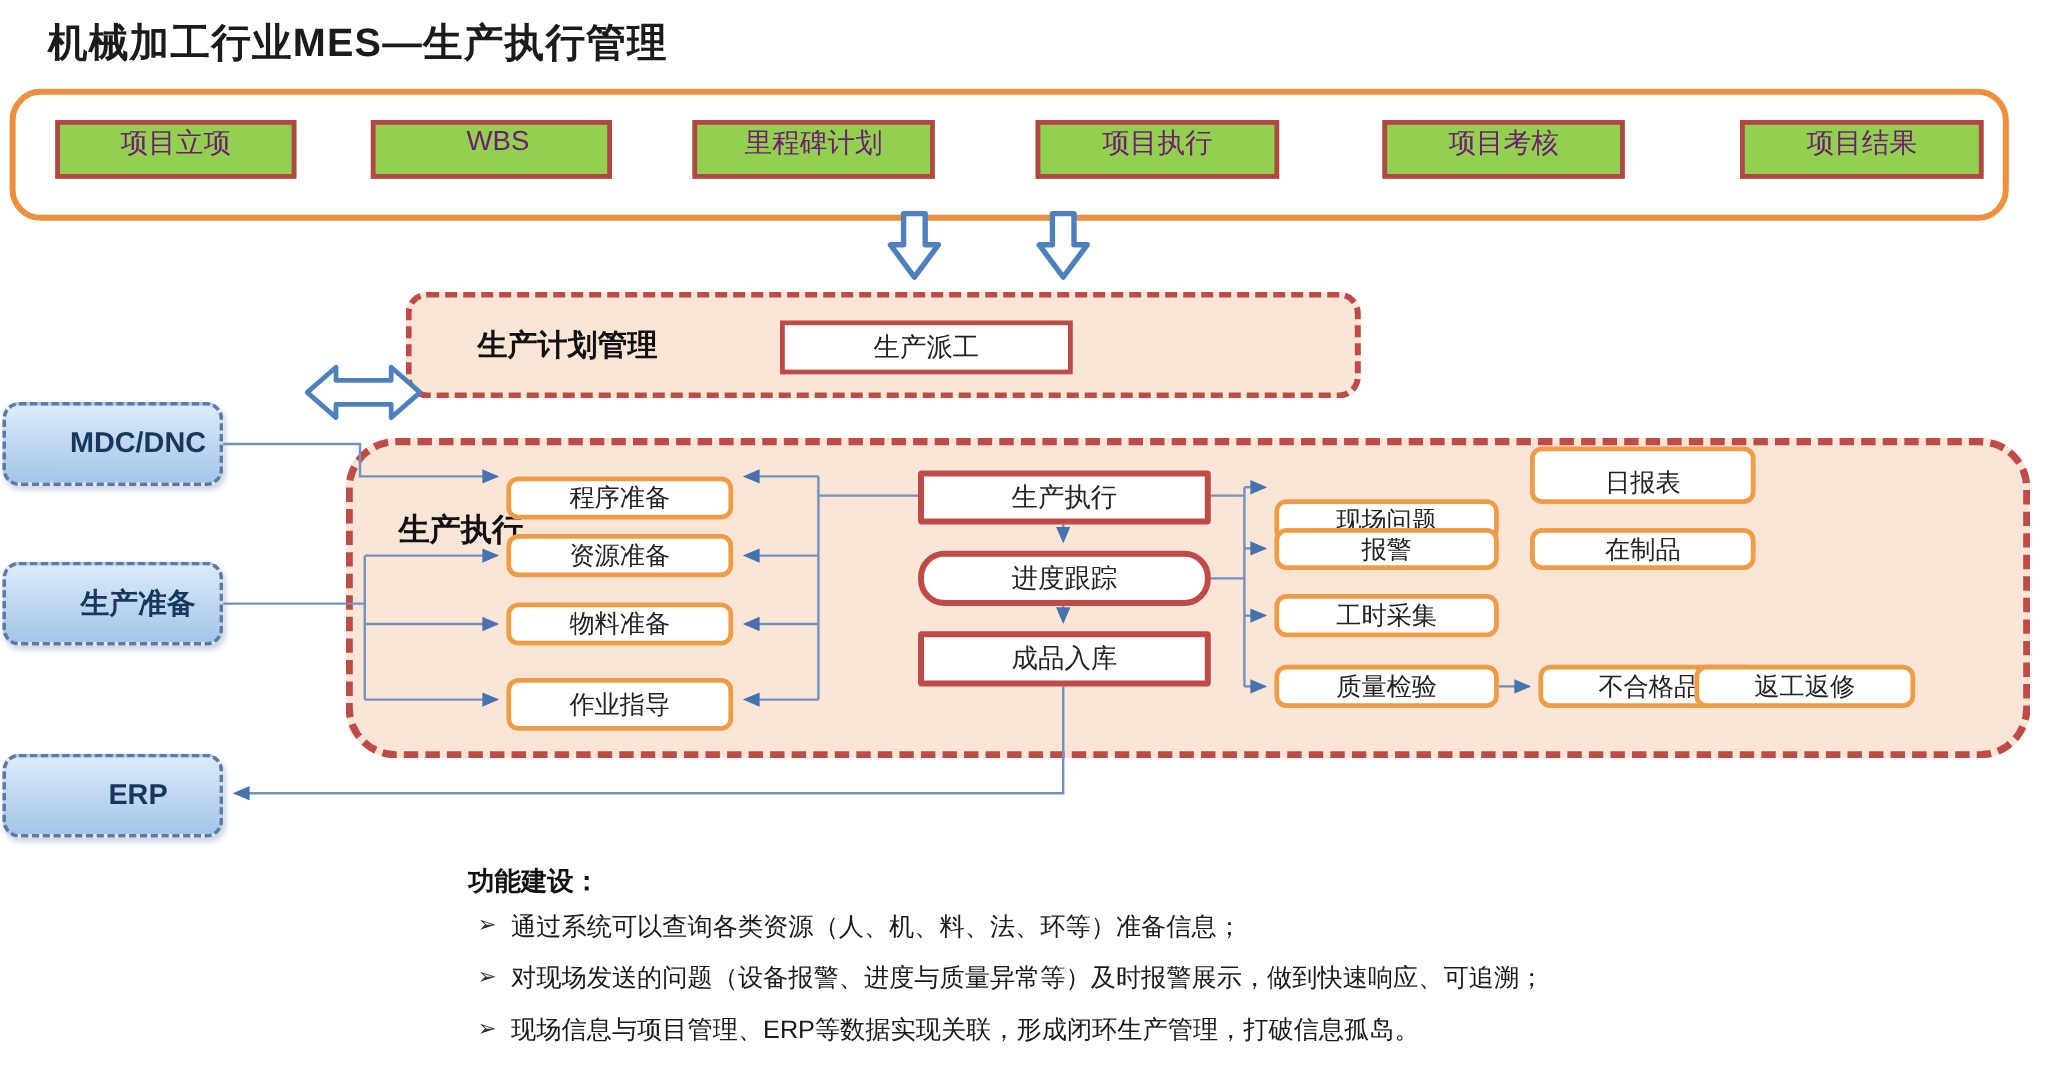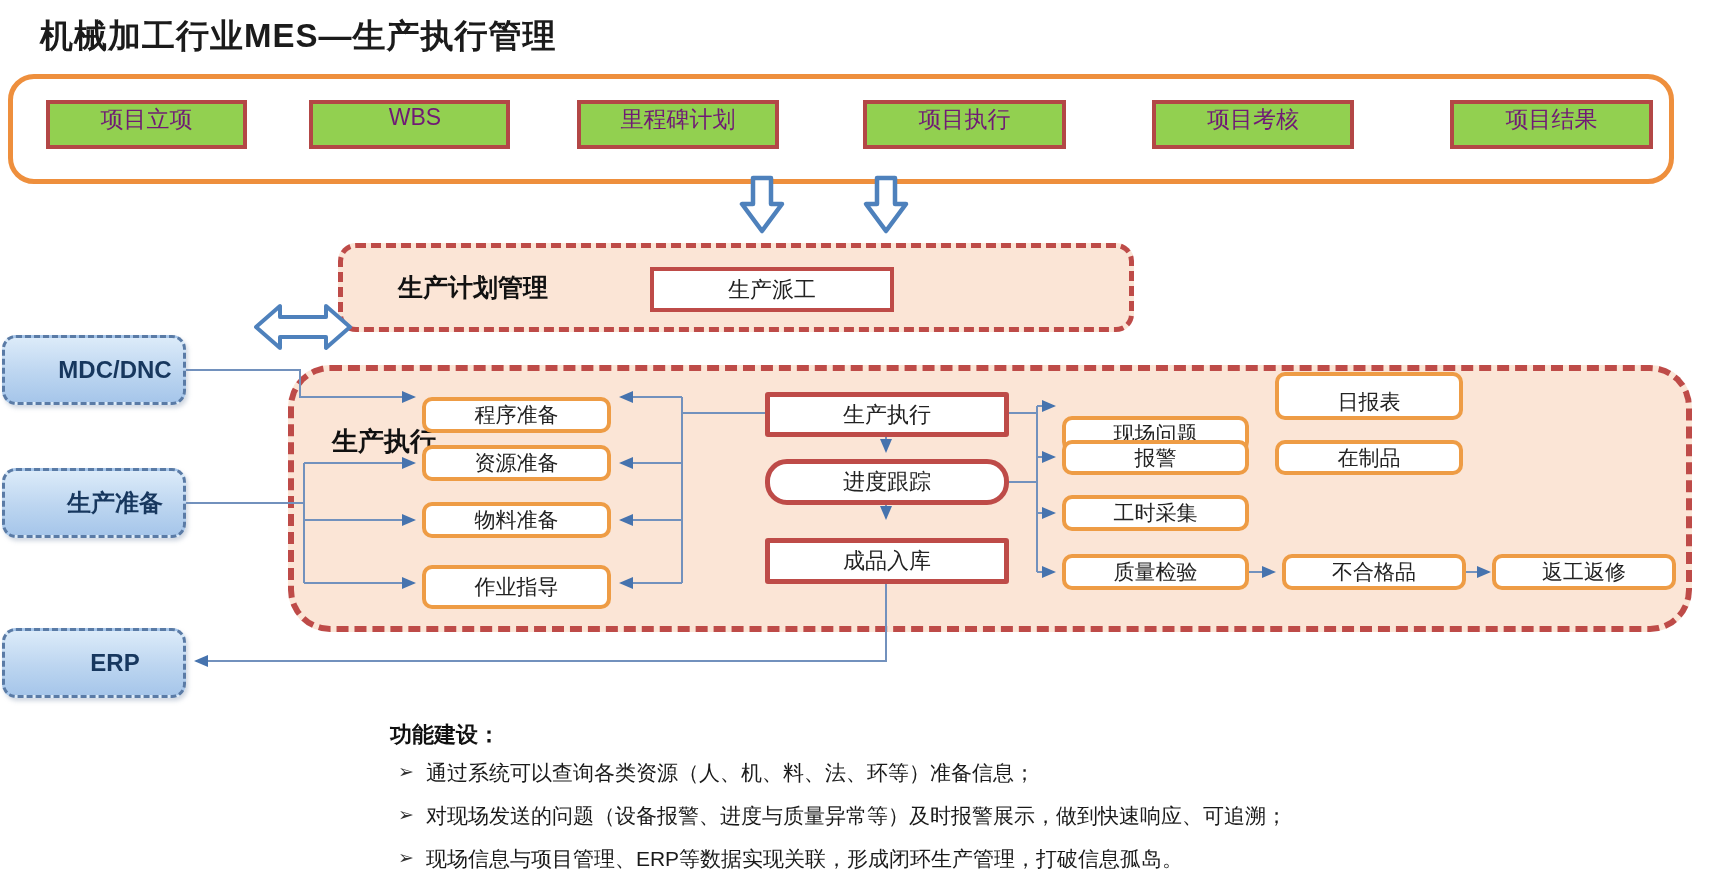--- a/index.html
+++ b/index.html
@@ -140,21 +140,21 @@
   <div class="abs orange-box" style="left:422px;top:565px;width:189px;height:44px;">
       <span>作业指导</span>
     </div>
 
   <div class="abs process-box" style="left:765px;top:392px;width:244px;height:45px;">
       <span>生产执行</span>
     </div>
   <div class="abs process-box" style="left:765px;top:459px;width:244px;height:46px;border-radius:22px;">
       <span>进度跟踪</span>
     </div>
-  <div class="abs process-box" style="left:765px;top:526px;width:244px;height:46px;margin-top:12px;">
+  <div class="abs process-box" style="left:765px;top:526px;width:244px;height:46px;">
       <span>成品入库</span>
     </div>
 
   <div class="abs orange-box" style="left:1062px;top:388px;width:187px;height:36px;margin-top:28px;">
       <span>现场问题</span>
     </div>
   <div class="abs orange-box" style="left:1062px;top:440px;width:187px;height:35px;">
       <span>报警</span>
     </div>
   <div class="abs orange-box" style="left:1062px;top:495px;width:187px;height:36px;">
@@ -167,21 +167,21 @@
   <div class="abs orange-box" style="left:1275px;top:372px;width:188px;height:48px;align-items:flex-end;">
       <span>日报表</span>
     </div>
   <div class="abs orange-box" style="left:1275px;top:440px;width:188px;height:35px;">
       <span>在制品</span>
     </div>
 
   <div class="abs orange-box" style="left:1282px;top:554px;width:184px;height:36px;">
       <span>不合格品</span>
     </div>
-  <div class="abs orange-box" style="left:1492px;top:554px;width:184px;height:36px;">
+  <div class="abs orange-box" style="left:1412px;top:554px;width:184px;height:36px;">
       <span>返工返修</span>
     </div>
 
   <div class="abs notes-heading" style="left:390px;top:720px;">功能建设：</div>
   <div class="abs bullet-line" style="left:398px;top:760px;width:1200px;">
     <span class="bullet-glyph">➢</span>
     <span>通过系统可以查询各类资源（人、机、料、法、环等）准备信息；</span>
   </div>
   <div class="abs bullet-line" style="left:398px;top:803px;width:1260px;">
     <span class="bullet-glyph">➢</span>

